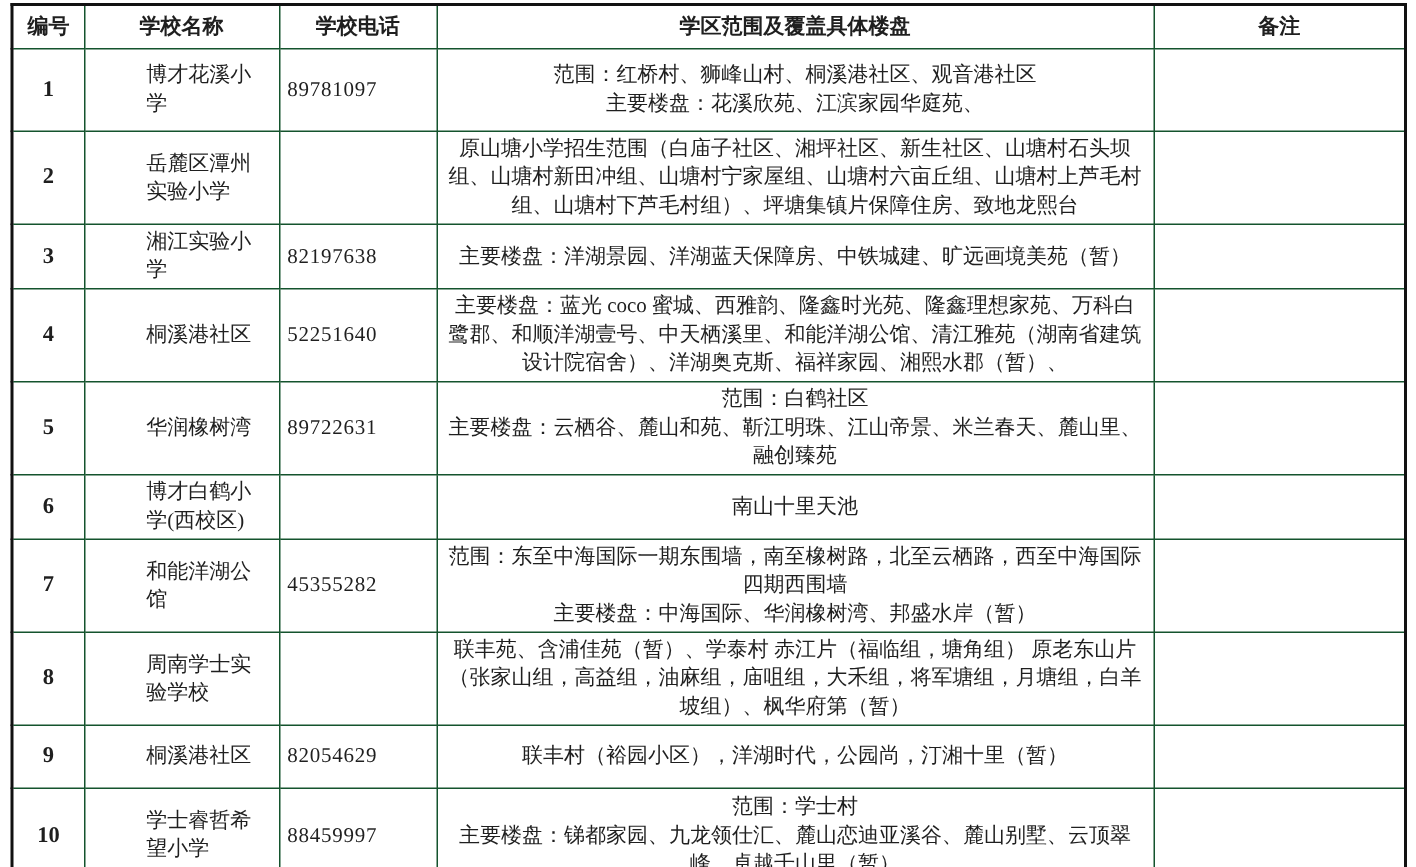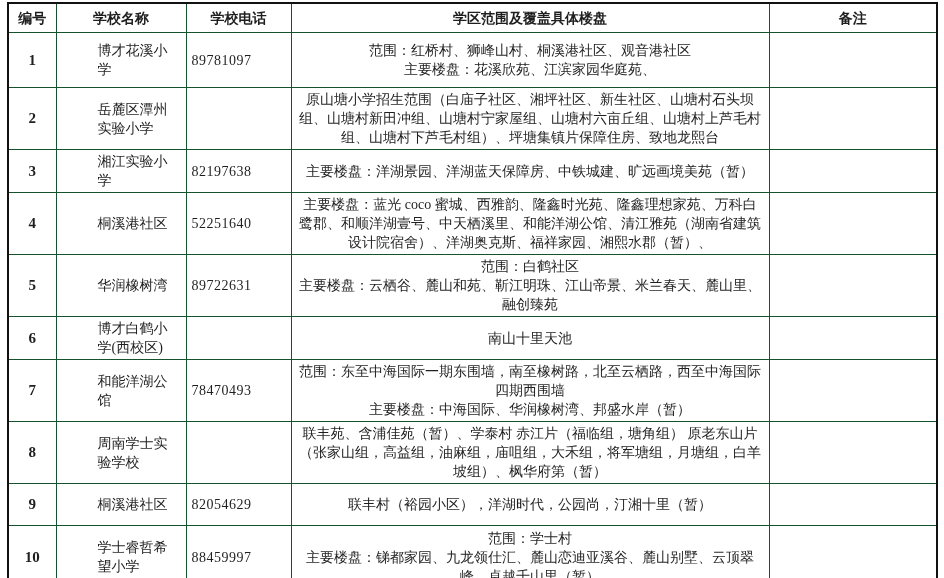--- a/index.html
+++ b/index.html
@@ -128,21 +128,21 @@
       <td class="cell-name">博才白鹤小学(西校区)</td>
       <td class="cell-phone"></td>
       <td class="cell-district">
         <span class="district-line">南山十里天池</span>
       </td>
       <td class="cell-note"></td>
     </tr>
     <tr>
       <td class="cell-no">7</td>
       <td class="cell-name">和能洋湖公馆</td>
-      <td class="cell-phone">78470493</td>
+      <td class="cell-phone">45355282</td>
       <td class="cell-district">
         <span class="district-line">范围：东至中海国际一期东围墙，南至橡树路，北至云栖路，西至中海国际四期西围墙</span>
         <span class="district-line">主要楼盘：中海国际、华润橡树湾、邦盛水岸（暂）</span>
       </td>
       <td class="cell-note"></td>
     </tr>
     <tr>
       <td class="cell-no">8</td>
       <td class="cell-name">周南学士实验学校</td>
       <td class="cell-phone"></td>

